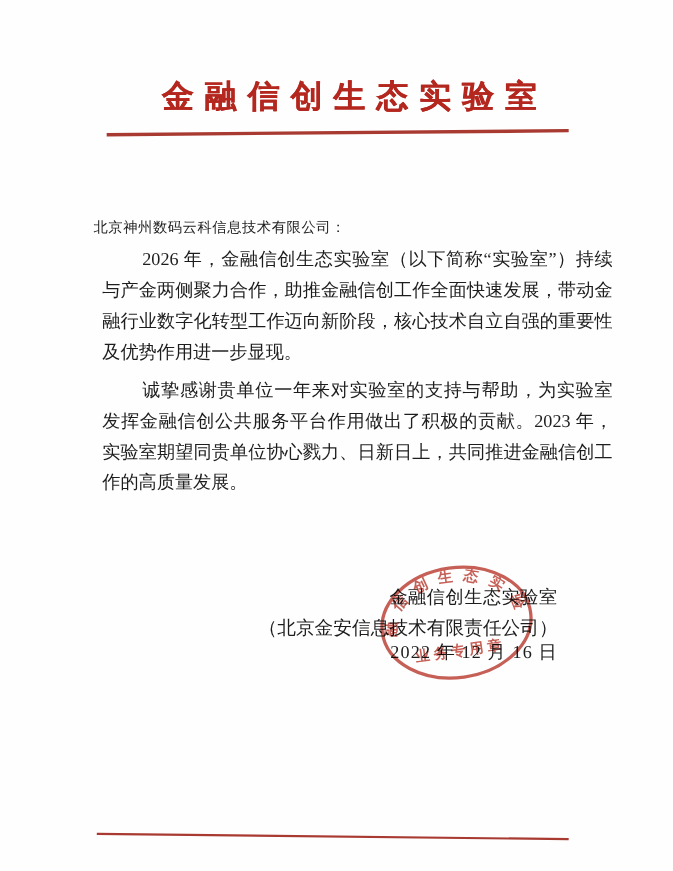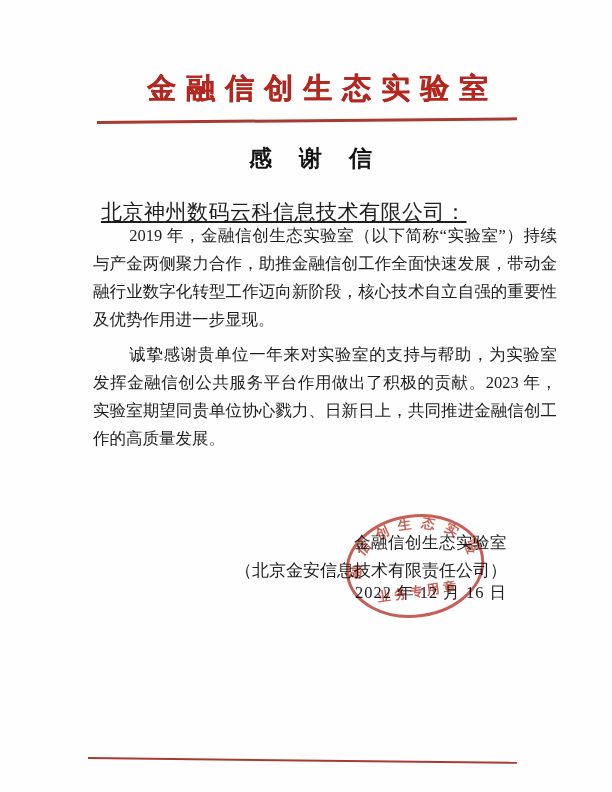--- a/index.html
+++ b/index.html
@@ -52,26 +52,25 @@
     font-weight: 700;
     line-height: 1.1;
     letter-spacing: 27px;
     white-space: nowrap;
     color: #141414;
   }
 
   
   .recipient {
     position: absolute;
-    left: 101px;
+    left: 85px;
     top: 198px;
-    font-size: 21px;
+    font-size: 13px;
     letter-spacing: 0.5px;
     white-space: nowrap;
-    text-decoration: underline;
   }
   .body {
     position: absolute;
     left: 93px;
     top: 222px;
     width: 464px;
     font-size: 16.5px;
     line-height: 28px;
     text-align: justify;
     text-justify: inter-ideograph;
@@ -135,26 +134,25 @@
   }
 </style>
 </head>
 <body>
 
 <div class="page">
 
   <div class="lh-org">金融信创生态实验室</div>
   <div class="lh-rule"></div>
 
-  <h1 class="title">感谢信</h1>
 
   <div class="recipient">北京神州数码云科信息技术有限公司：</div>
 
   <div class="body">
-    <p>2019 年，金融信创生态实验室（以下简称“实验室”）持续与产金两侧聚力合作，助推金融信创工作全面快速发展，带动金融行业数字化转型工作迈向新阶段，核心技术自立自强的重要性及优势作用进一步显现。</p>
+    <p>2026 年，金融信创生态实验室（以下简称“实验室”）持续与产金两侧聚力合作，助推金融信创工作全面快速发展，带动金融行业数字化转型工作迈向新阶段，核心技术自立自强的重要性及优势作用进一步显现。</p>
     <p>诚挚感谢贵单位一年来对实验室的支持与帮助，为实验室发挥金融信创公共服务平台作用做出了积极的贡献。2023 年，实验室期望同贵单位协心戮力、日新日上，共同推进金融信创工作的高质量发展。</p>
   </div>
 
   <div class="signature">
     <div class="sig-org">金融信创生态实验室</div>
     <div class="sig-company">（北京金安信息技术有限责任公司）</div>
     <div class="sig-date">2022 年 12 月 16 日</div>
   </div>
 
   <svg class="seal" viewBox="0 0 150 120" xmlns="http://www.w3.org/2000/svg">

